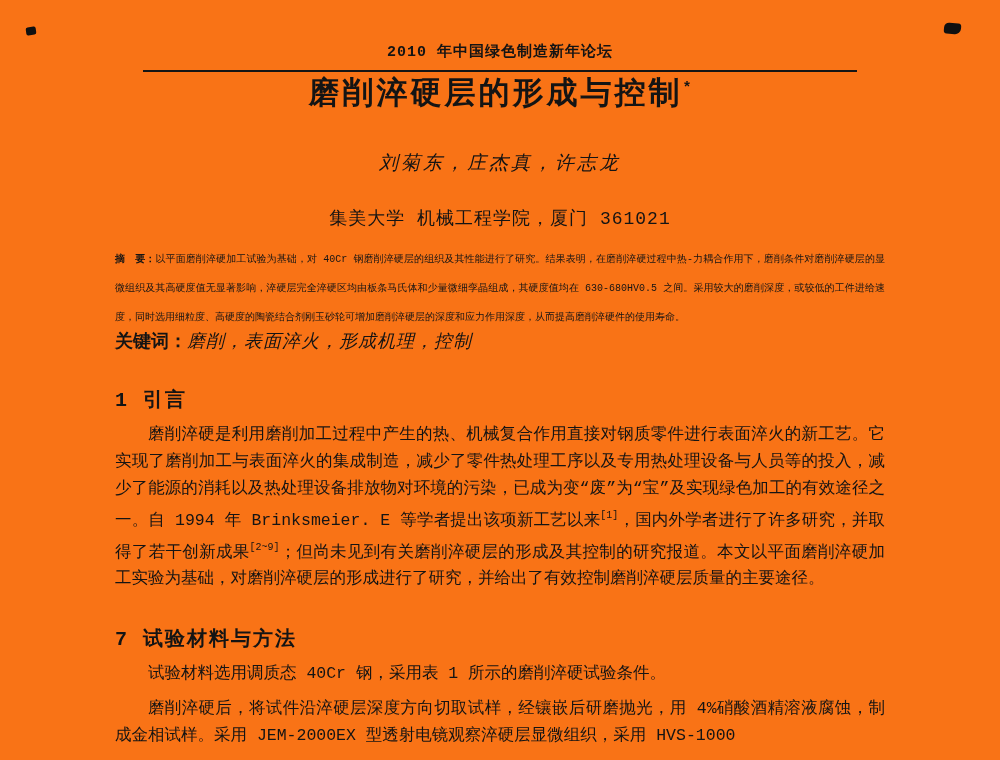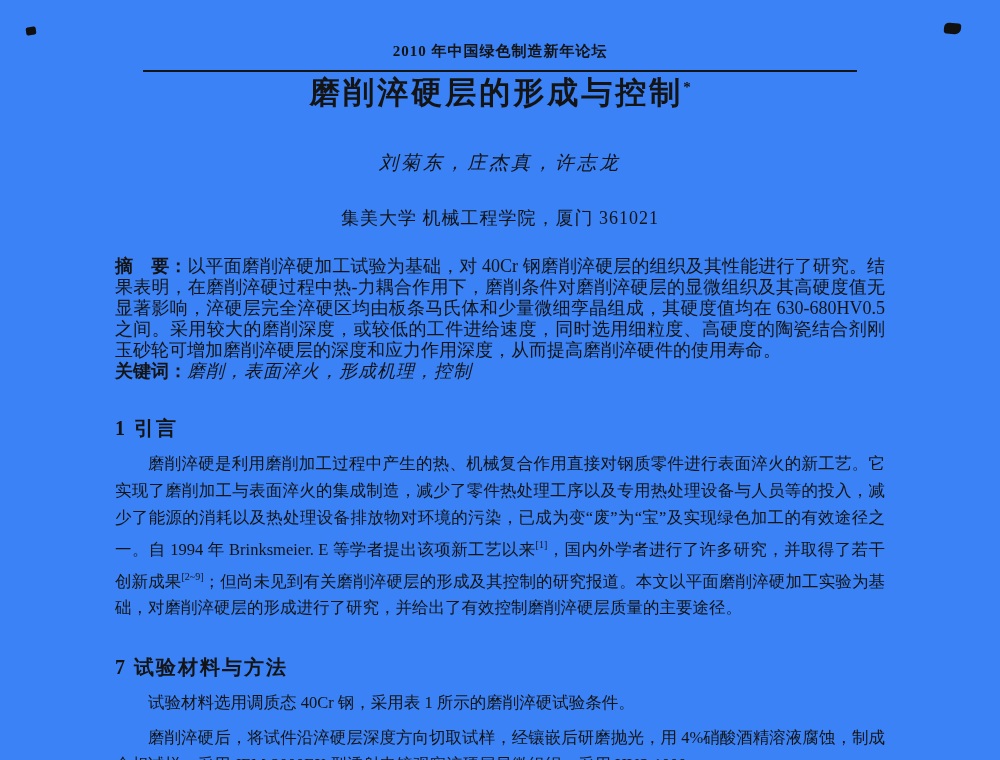--- a/index.html
+++ b/index.html
@@ -2,23 +2,23 @@
 <html><head>
 <meta charset="utf-8">
 <style>
   * { margin: 0; padding: 0; box-sizing: border-box; }
   html, body { background: #e9e9e9; }
   .page {
     position: relative;
     width: 1000px;
     height: 760px;
     margin: 0 auto;
-    background: #3b82f6;
+    background: #f97316;
     color: #141414;
-    font-family: Liberation Serif, serif;
+    font-family: Liberation Mono, monospace;
     overflow: hidden;
   }
   .content { padding: 42px 115px 0 115px; }
 
   .forum-header {
     text-align: center;
     font-size: 15px;
     font-weight: bold;
     letter-spacing: 1px;
   }
@@ -41,23 +41,23 @@
   }
 
   .affiliation {
     text-align: center;
     font-size: 18px;
     letter-spacing: 1px;
     margin-top: 30px;
   }
 
   .abstract {
-    margin-top: 26px;
-    font-size: 18px;
-    line-height: 21px;
+    margin-top: 15px;
+    font-size: 10px;
+    line-height: 29px;
     text-align: justify;
   }
   .abstract .label, .keywords .label { font-weight: bold; }
 
   .keywords { font-size: 18px; line-height: 21px; }
   .keywords .kw { font-style: italic; letter-spacing: 1px; }
 
   .section-heading {
     font-size: 20px;
     font-weight: bold;

